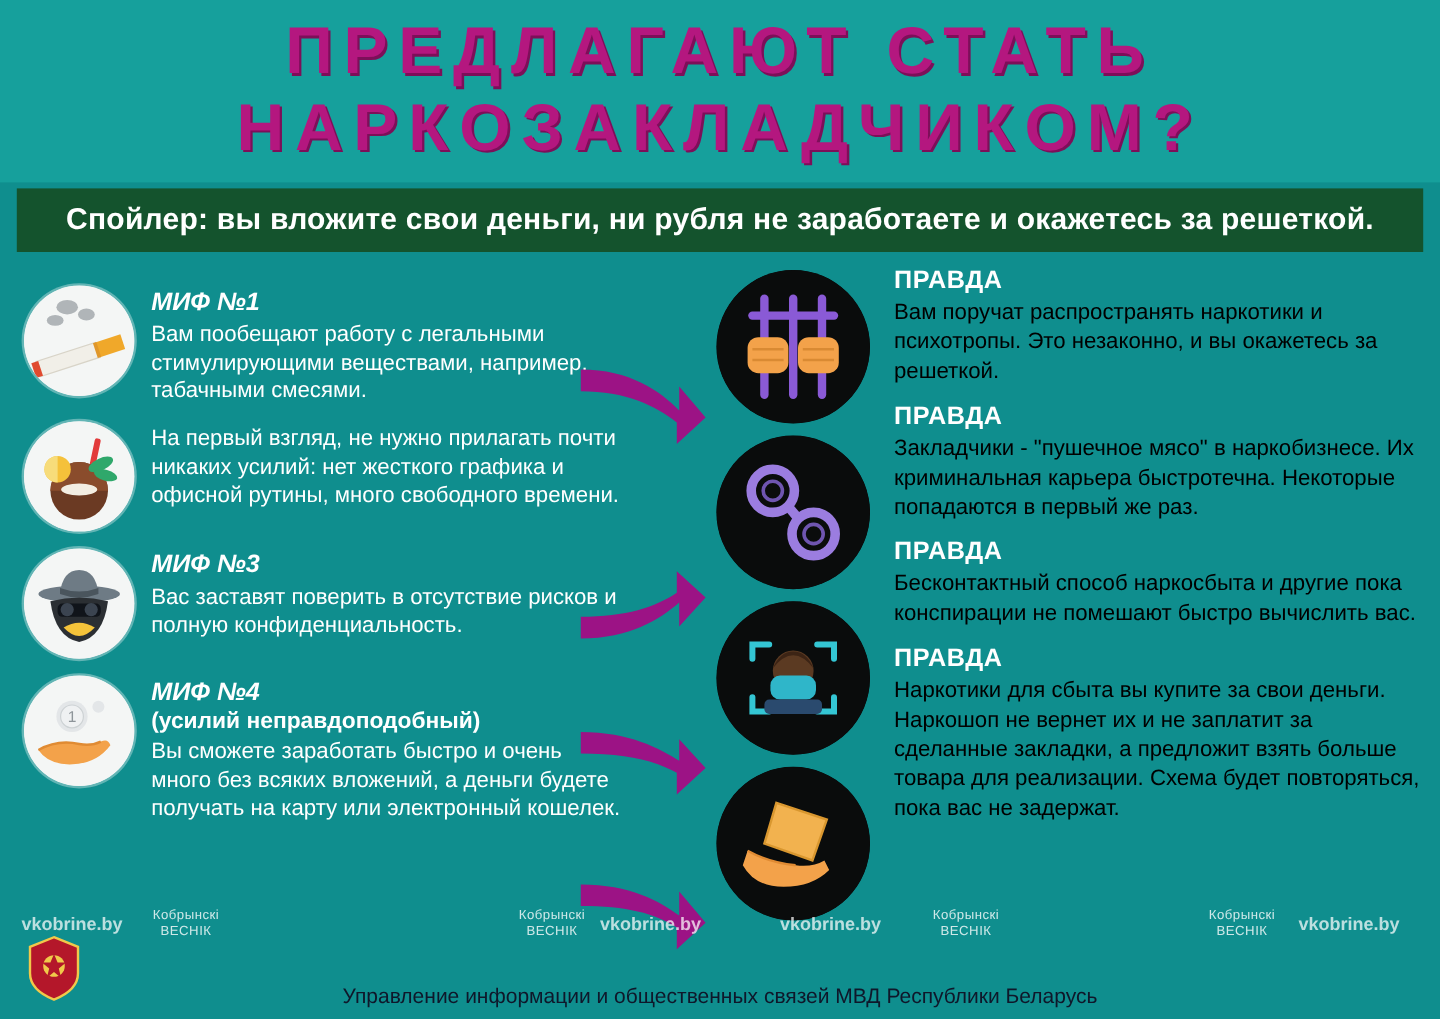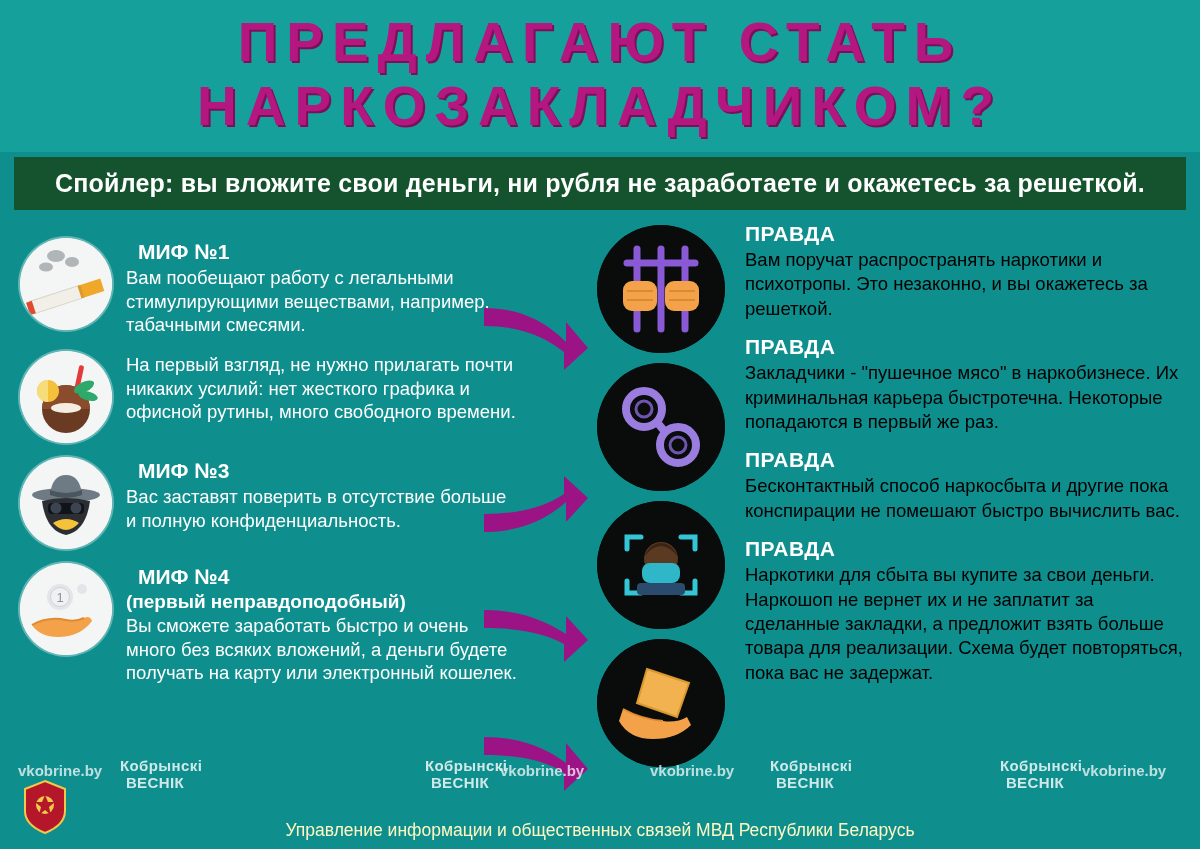--- a/index.html
+++ b/index.html
@@ -93,21 +93,22 @@
     overflow: hidden;
     box-shadow: 0 0 0 2px rgba(255,255,255,.35);
   }
   .myth-text {
     padding-top: 2px;
   }
   .myth-title {
     color: #ffffff;
     font-weight: bold;
     font-size: 21px;
-    margin: 0 0 2px 12px;
+    margin: 0 0 2px 0;
+    font-style: italic;
   }
   .myth-sub {
     color: #ffffff;
     font-weight: bold;
     font-size: 19px;
     margin: 0 0 1px 0;
   }
   .myth-body {
     color: #ffffff;
     font-size: 18.5px;
@@ -160,43 +161,43 @@
     line-height: 1.32;
     margin: 0;
   }
   
   .footer {
     position: absolute;
     left: 0;
     bottom: 8px;
     width: 1200px;
     text-align: center;
-    color: #fef9c3;
+    color: #0f172a;
     font-size: 17.5px;
   }
   .emblem {
     position: absolute;
     left: 22px;
     bottom: 14px;
     width: 46px;
     height: 56px;
   }
   
   .wm {
     position: absolute;
     color: rgba(255,255,255,.72);
     font-size: 15px;
     font-weight: bold;
     white-space: nowrap;
   }
   .wm-box {
     position: absolute;
     color: rgba(255,255,255,.8);
-    font-size: 15px;
-    font-weight: bold;
+    font-size: 11px;
+    font-weight: normal;
     text-align: center;
     line-height: 1.15;
     letter-spacing: .4px;
   }
 </style>
 </head>
 <body>
 
 <div class="poster">
 
@@ -276,39 +277,39 @@
             <path d="M30 33 q16 6 32 0 l0 5 q-16 6 -32 0 Z" fill="#4a555d"></path>
             <path d="M22 44 q24 -6 48 0 q-4 30 -24 34 q-20 -4 -24 -34 Z" fill="#2b2f33"></path>
             <rect x="28" y="46" width="36" height="11" rx="4" fill="#10141a"></rect>
             <circle cx="36" cy="51" r="5.5" fill="#3b4450"></circle>
             <circle cx="56" cy="51" r="5.5" fill="#3b4450"></circle>
             <path d="M33 66 q13 -8 26 0 q-13 14 -26 0 Z" fill="#f4c33a"></path>
           </svg>
         </div>
         <div class="myth-text">
           <p class="myth-title">МИФ №3</p>
-          <p class="myth-body">Вас заставят поверить в отсутствие больше и полную конфиденциальность.</p>
+          <p class="myth-body">Вас заставят поверить в отсутствие рисков и полную конфиденциальность.</p>
         </div>
       </div>
 
       <div class="myth">
         <div class="myth-icon">
           <svg viewBox="0 0 92 92" width="92" height="92" aria-hidden="true">
             <circle cx="46" cy="46" r="46" fill="#f4f6f5"></circle>
             <circle cx="40" cy="34" r="13" fill="#e3e6e8"></circle>
             <circle cx="40" cy="34" r="9.5" fill="#eff1f2" stroke="#cdd2d4"></circle>
             <text x="40" y="39" font-size="13" font-family="Liberation Sans, sans-serif" fill="#8d9499" text-anchor="middle">1</text>
             <circle cx="62" cy="26" r="5" fill="#e3e6e8"></circle>
             <path d="M12 62 q16 -9 34 -5 q10 2 18 -2 q6 -3 8 3 q-12 16 -34 16 q-18 0 -26 -12 Z" fill="#f3a24a"></path>
             <path d="M12 62 q16 -9 34 -5 q10 2 18 -2" fill="none" stroke="#e08b33" stroke-width="2"></path>
           </svg>
         </div>
         <div class="myth-text">
           <p class="myth-title">МИФ №4</p>
-          <p class="myth-sub">(первый неправдоподобный)</p>
+          <p class="myth-sub">(усилий неправдоподобный)</p>
           <p class="myth-body">Вы сможете заработать быстро и очень много без всяких вложений, а деньги будете получать на карту или электронный кошелек.</p>
         </div>
       </div>
     </div>
 
     <div class="arrow" style="left:480px; top:90px;">
       <svg viewBox="0 0 110 80" width="110" height="80">
         <path d="M4 8 C45 8 70 26 86 42 L86 22 L108 48 L84 70 L84 52 C66 38 42 26 4 26 Z" fill="#9c1385"></path>
       </svg>
     </div>

